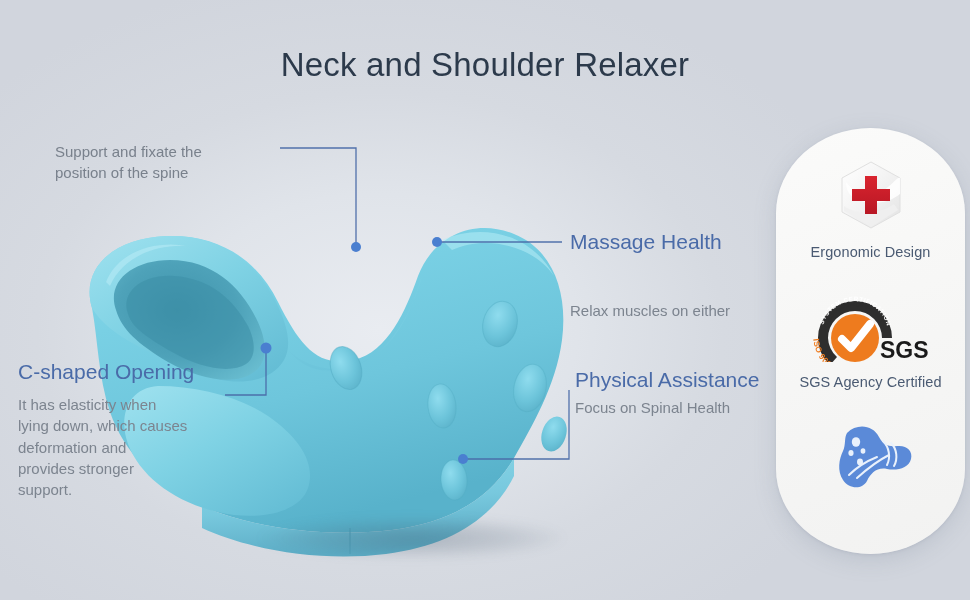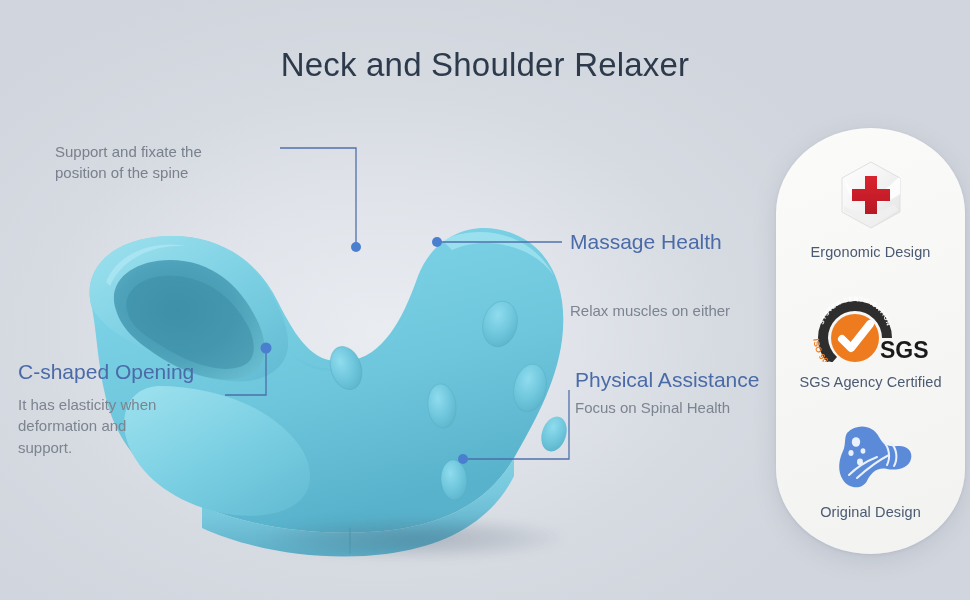--- a/index.html
+++ b/index.html
@@ -197,21 +197,23 @@
     <div class="sub">
       <div>Support and fixate the</div>
       <div>position of the spine</div>
     </div>
   </div>
 
   <div class="anno left" id="anno-c">
     <div class="head">C-shaped Opening</div>
     <div class="sub">
       <div>It has elasticity when</div>
+      <div>lying down, which causes</div>
       <div>deformation and</div>
+      <div>provides stronger</div>
       <div>support.</div>
     </div>
   </div>
 
   <div class="anno right" id="anno-m">
     <div class="head">Massage Health</div>
     <div class="sub">
       <div>Relax muscles on either</div>
     </div>
   </div>
@@ -299,17 +301,16 @@
             <ellipse cx="33" cy="43" rx="3" ry="3.4"></ellipse>
           </g>
           <g stroke="#e9f1fc" stroke-width="2" fill="none" stroke-linecap="round">
             <path d="M 22 56 C 30 48, 40 42, 50 38"></path>
             <path d="M 30 59 C 40 50, 50 42, 62 36"></path>
             <path d="M 56 22 C 62 28, 64 38, 60 46"></path>
             <path d="M 64 24 C 70 30, 71 40, 67 47"></path>
           </g>
         </svg>
       </div>
-      <div class="cap">Original Design</div>
     </div>
 
   </div>
 </div>
 
 </body></html>

